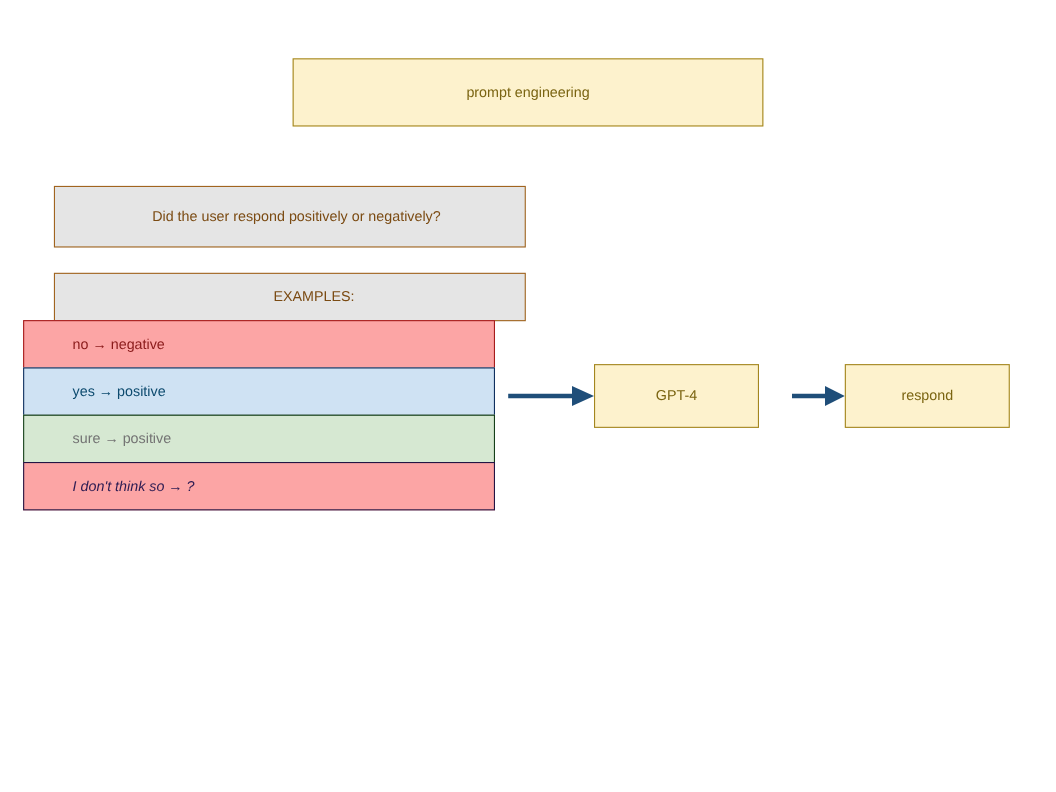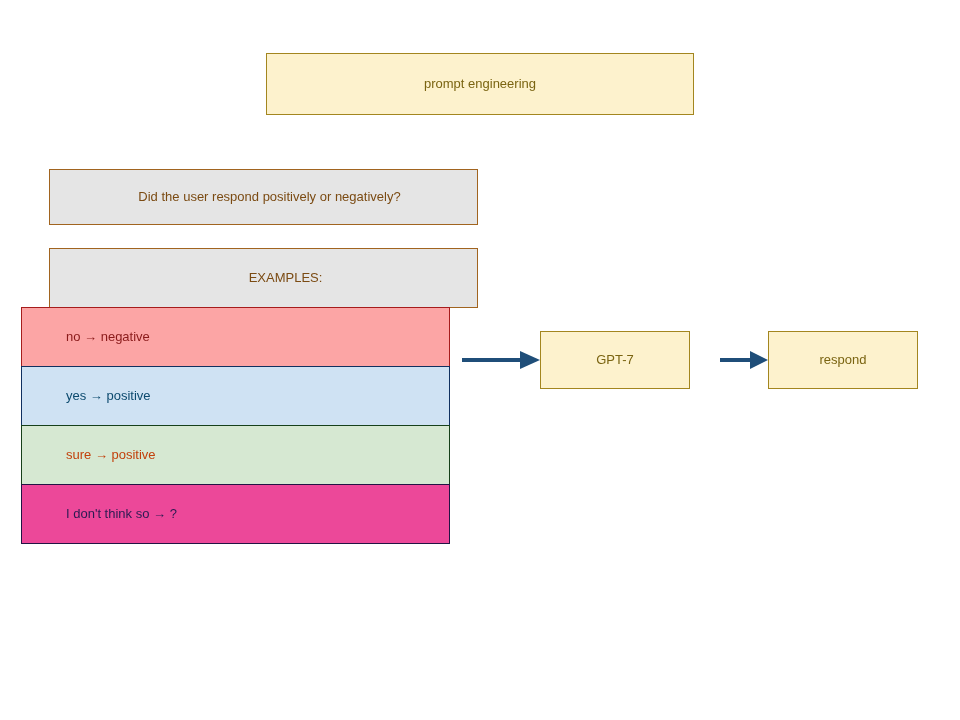--- a/index.html
+++ b/index.html
@@ -58,31 +58,32 @@
     background: #CFE2F3;
     border-color: #10305F;
     color: #0c4a6e;
     justify-content: flex-start;
     padding-left: 12px;
   }
 
   .node.green {
     background: #D6E8D2;
     border-color: #16401A;
-    color: #c2410c;
+    color: #737373;
     justify-content: flex-start;
     padding-left: 12px;
   }
 
   .node.purple {
-    background: #ec4899;
+    background: #fca5a5;
     border-color: #231444;
     color: #2B1B52;
     justify-content: flex-start;
     padding-left: 12px;
+    font-style: italic;
   }
 
   
   #title-box {
     left: 266px;
     top: 53px;
     width: 428px;
     height: 62px;
   }
 
@@ -99,21 +100,21 @@
     position: absolute;
     left: 21px;
     top: 248px;
     width: 429px;
   }
   #examples-stack .node {
     position: relative;
     left: auto;
     top: auto;
     width: 429px;
-    height: 60px;
+    height: 44px;
     margin-top: -1px;
     padding-left: 44px;
   }
   #examples-stack .node:first-child { margin-top: 0; }
 
   
   #gpt-box {
     left: 540px;
     top: 331px;
     width: 150px;
@@ -162,21 +163,21 @@
     <span>I don't think so → ?</span>
   </div>
 </div>
 
 <svg class="arrow" id="arrow-1" width="84" height="24" viewBox="0 0 84 24">
   <line x1="2" y1="12" x2="62" y2="12" stroke="#1F4E79" stroke-width="4"></line>
   <polygon points="60,3 80,12 60,21" fill="#1F4E79"></polygon>
 </svg>
 
 <div class="node yellow" id="gpt-box">
-  <span>GPT-7</span>
+  <span>GPT-4</span>
 </div>
 
 <svg class="arrow" id="arrow-2" width="54" height="24" viewBox="0 0 54 24">
   <line x1="2" y1="12" x2="34" y2="12" stroke="#1F4E79" stroke-width="4"></line>
   <polygon points="32,3 50,12 32,21" fill="#1F4E79"></polygon>
 </svg>
 
 <div class="node yellow" id="output-box">
   <span>respond</span>
 </div>

